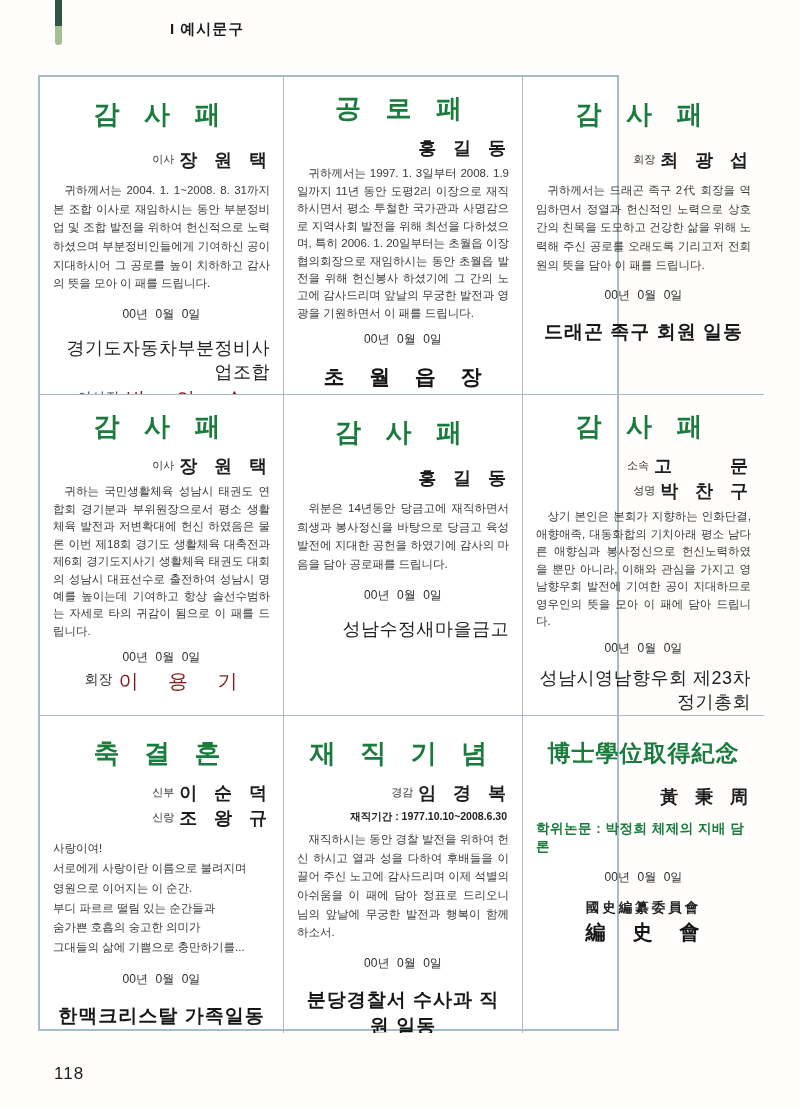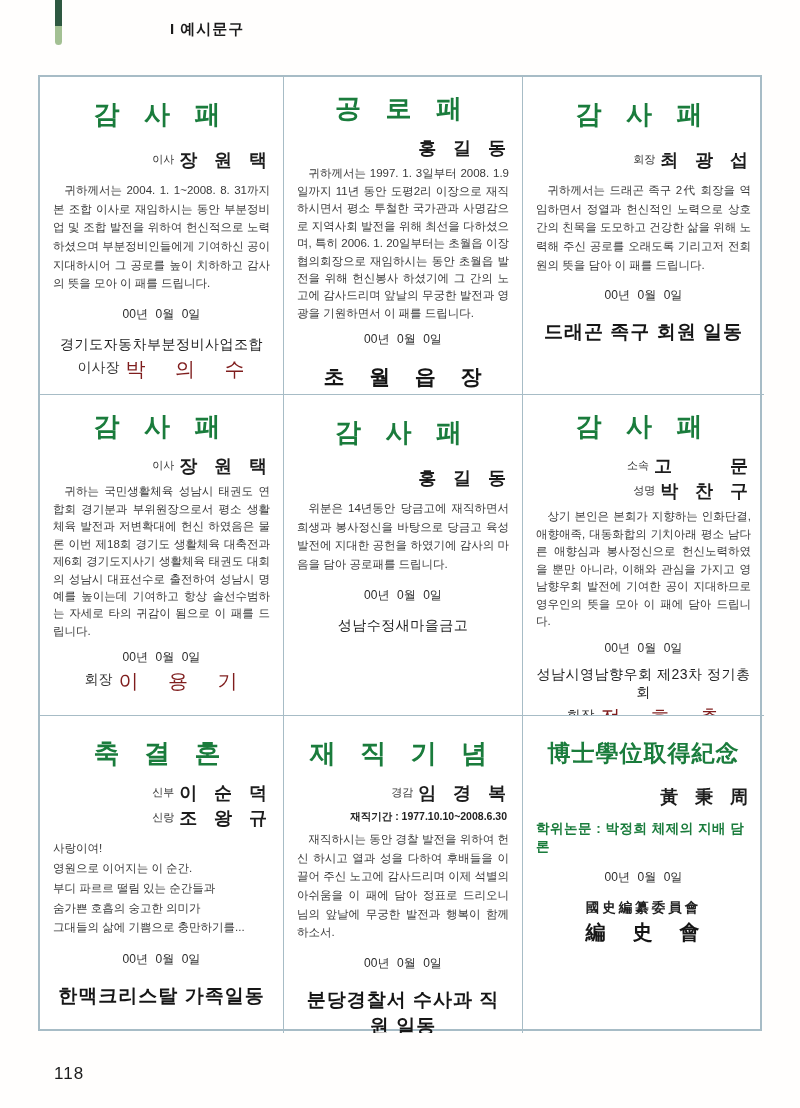--- a/index.html
+++ b/index.html
@@ -14,21 +14,21 @@
   .accent-bar { position:absolute; left:55px; top:0; width:7px; height:45px; }
   .accent-bar .dark { width:100%; height:26px; background:#2e5841; }
   .accent-bar .light { width:100%; height:19px; background:#a3c093; border-radius:0 0 4px 4px; }
   .section-label {
     position:absolute; left:170px; top:20px;
     font-size:15px; font-weight:bold; color:#1c1c1c; letter-spacing:1px;
   }
   
   .grid {
     position:absolute; left:38px; top:75px;
-    width:724px; height:956px;
+    width:581px; height:956px;
     display:grid;
     grid-template-columns:244px 239px 241px;
     grid-template-rows:318px 321px 317px;
     border:2px solid #a7bcc6;
     background:#ffffff;
   }
   .cell { border-right:1px solid #a7bcc6; border-bottom:1px solid #a7bcc6; padding:6px 13px 6px 13px; overflow:hidden; }
   .cell.last-col { border-right:none; }
   .cell.last-row { border-bottom:none; }
 
@@ -51,21 +51,21 @@
   .body-text {
     font-size:11.5px; line-height:1.62; color:#383838;
     text-align:justify; text-indent:1em; margin-top:4px;
   }
   .body-text.tight { line-height:1.52; margin-top:2px; }
   .poem { font-size:11.5px; line-height:1.72; color:#383838; margin-top:8px; }
 
   .date { text-align:center; font-size:12px; color:#2b2b2b; margin-top:13px; word-spacing:0.35em; }
   .date.snug { margin-top:9px; }
 
-  .sig-org { text-align:center; font-size:14px; color:#222; margin-top:13px; letter-spacing:0.5px; }
+  .sig-org { text-align:right; font-size:18px; color:#222; margin-top:13px; letter-spacing:0.5px; }
   .sig-org.snug { margin-top:9px; }
   .sig-line { text-align:center; margin-top:2px; }
   .sig-prefix { font-size:14px; color:#333; margin-right:6px; vertical-align:4px; }
   .sig-name { font-size:20px; font-weight:normal; color:#7f1d1d; word-spacing:1.1em; letter-spacing:1px; }
   .sig-big { text-align:center; font-size:19px; font-weight:bold; color:#161616; margin-top:15px; letter-spacing:1px; }
   .sig-big.spread { word-spacing:0.8em; font-size:21px; }
   .sig-hanja-org { text-align:center; font-size:13.5px; font-weight:bold; color:#222; margin-top:13px; letter-spacing:3px; font-family:"Liberation Serif","DejaVu Serif",serif; }
   .sig-hanja { text-align:center; font-size:20px; font-weight:bold; color:#161616; margin-top:2px; word-spacing:0.9em; letter-spacing:2px; font-family:"Liberation Serif","DejaVu Serif",serif; }
 
   .page-number { position:absolute; left:54px; top:1064px; font-size:17px; color:#1c1c1c; letter-spacing:1px; }
@@ -153,20 +153,21 @@
     </div>
 
     <div class="cell last-row">
       <div class="card-title">축 결 혼</div>
       <div class="recipient compact">
         <span class="r-prefix">신부</span><span class="r-name">이 순 덕</span><br>
         <span class="r-prefix">신랑</span><span class="r-name">조 왕 규</span>
       </div>
       <div class="poem">
         <div>사랑이여!</div>
+        <div>서로에게 사랑이란 이름으로 불려지며</div>
         <div>영원으로 이어지는 이 순간.</div>
         <div>부디 파르르 떨림 있는 순간들과</div>
         <div>숨가쁜 호흡의 숭고한 의미가</div>
         <div>그대들의 삶에 기쁨으로 충만하기를...</div>
       </div>
       <div class="date">00년 0월 0일</div>
       <div class="sig-big">한맥크리스탈 가족일동</div>
     </div>
 
     <div class="cell last-row">

